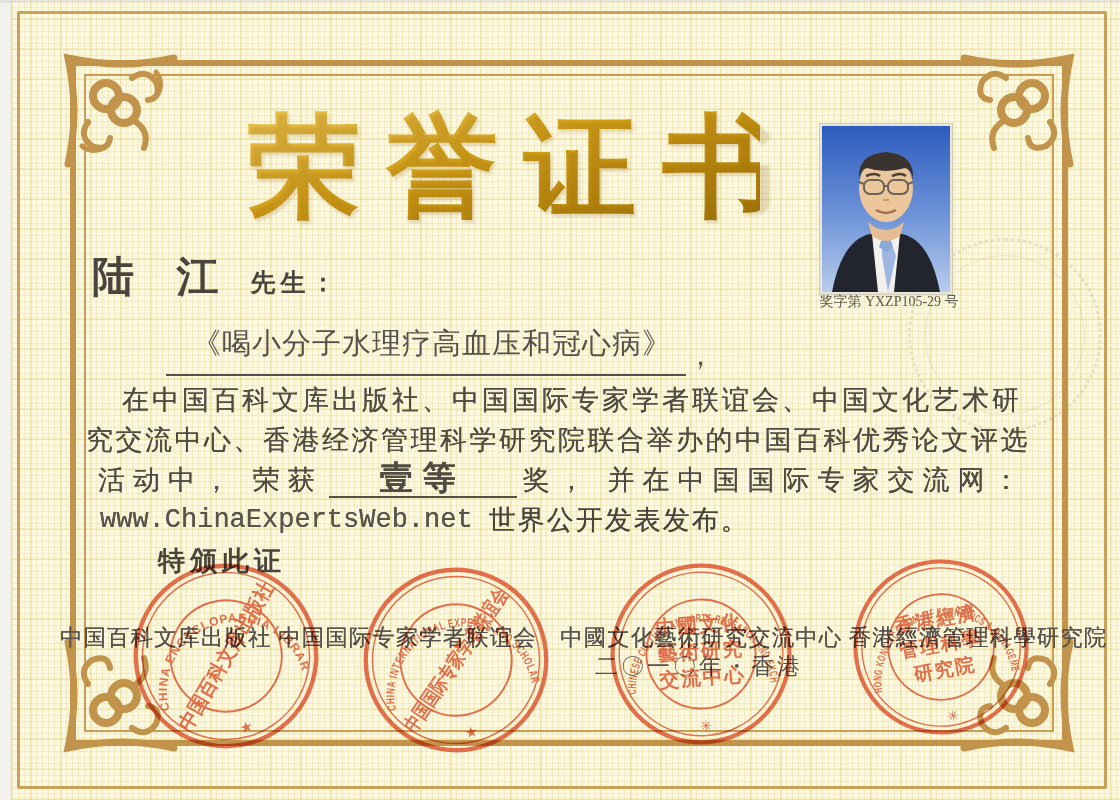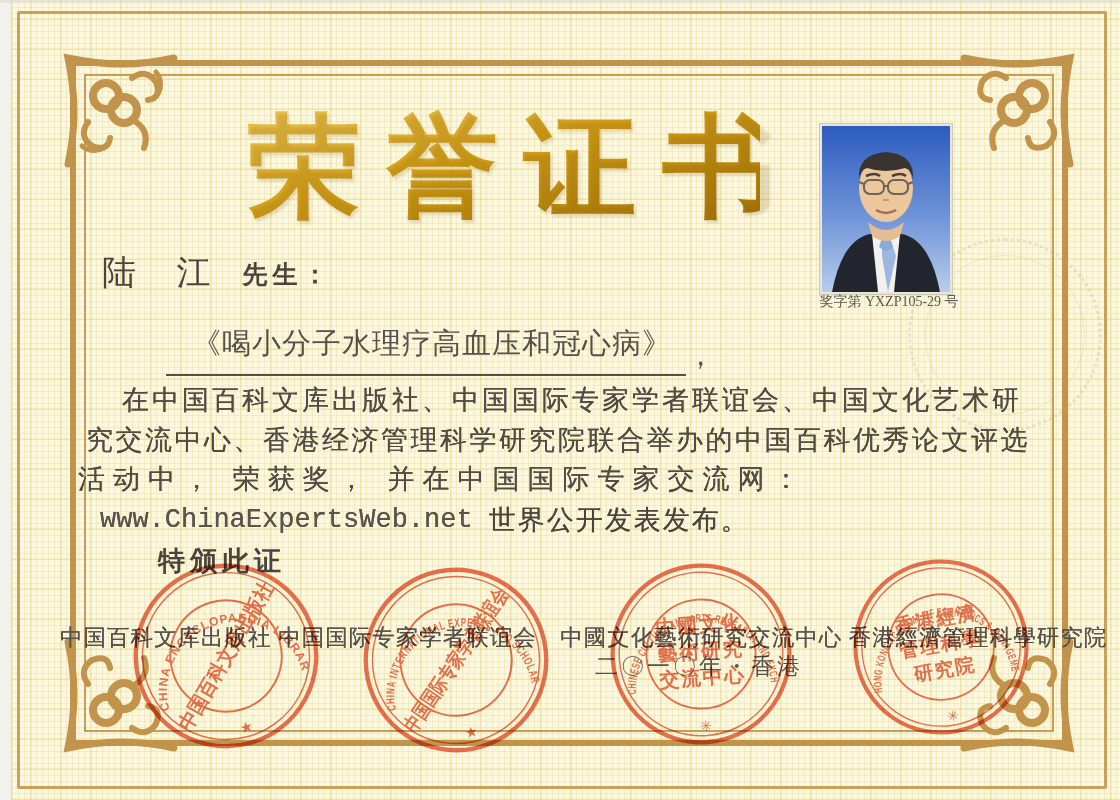--- a/index.html
+++ b/index.html
@@ -41,34 +41,34 @@
   }
 
   .photo{position:absolute;left:820px;top:124px;width:128px;height:166px;
     border:2px solid #e9e5d8;box-shadow:0 0 0 1px #cfc9b8;background:#4a74c8;}
   .photo svg{width:100%;height:100%;display:block;}
   .photo-caption{position:absolute;left:794px;top:293px;width:190px;text-align:center;
     font-size:14px;color:#5c564a;letter-spacing:0px;white-space:nowrap;}
 
   .ink{color:#4f4a40;}
   .name-row{position:absolute;left:92px;top:256px;display:flex;align-items:flex-end;}
-  .name{font-size:34px;font-weight:normal;letter-spacing:16px;color:#4a453c;line-height:1;padding-left:10px;}
+  .name{font-size:42px;font-weight:bold;letter-spacing:16px;color:#4a453c;line-height:1;}
   .honorific{font-size:25px;font-weight:bold;letter-spacing:5px;color:#4a453c;margin-left:16px;line-height:1.15;}
 
   .paper-row{position:absolute;left:158px;top:324px;display:flex;align-items:flex-end;white-space:nowrap;}
   .paper-label{font-size:26px;font-weight:bold;letter-spacing:3px;color:#4a453c;}
   .paper-title{font-size:29px;color:#55504a;border-bottom:2px solid #55504a;
     padding:0 14px 10px 26px;margin-left:8px;letter-spacing:1px;}
   .paper-comma{font-size:29px;color:#55504a;}
 
   .body-line{position:absolute;white-space:nowrap;font-size:27px;color:#514c42;
     text-shadow:0 0 .6px #514c42;}
   .line1{left:122px;top:382px;letter-spacing:3px;}
   .line2{left:86px;top:422px;letter-spacing:2.5px;}
-  .line3{left:78px;top:461px;display:flex;align-items:flex-end;letter-spacing:8px;}
+  .line3{left:98px;top:461px;display:flex;align-items:flex-end;letter-spacing:8px;}
   .award-blank{display:inline-block;width:188px;border-bottom:2px solid #55504a;text-align:center;
     font-size:33px;font-weight:bold;letter-spacing:10px;line-height:1.05;margin:0 6px;}
   .line4{left:100px;top:502px;display:flex;align-items:center;}
   .url{font-family:"Liberation Mono","DejaVu Sans Mono",monospace;font-size:27px;color:#5a554b;letter-spacing:0;}
   .publish{font-size:27px;font-weight:normal;letter-spacing:2px;color:#4a453c;margin-left:16px;}
 
   .issue{position:absolute;left:158px;top:543px;font-size:27px;font-weight:bold;letter-spacing:5px;color:#4a453c;}
 
   .footer-orgs{position:absolute;left:60px;right:60px;top:622px;text-align:center;
     font-size:22.5px;letter-spacing:1px;color:#57524a;white-space:nowrap;z-index:2;
@@ -187,20 +187,21 @@
   <div class="paper-row">
     <span class="paper-title">《喝小分子水理疗高血压和冠心病》</span>
     <span class="paper-comma">，</span>
   </div>
 
   <div class="body-line line1 ink">在中国百科文库出版社、中国国际专家学者联谊会、中国文化艺术研</div>
   <div class="body-line line2 ink">究交流中心、香港经济管理科学研究院联合举办的中国百科优秀论文评选</div>
 
   <div class="body-line line3 ink">
     <span>活动中， 荣获</span>
+    <span class="award-blank">壹等</span>
     <span>奖， 并在中国国际专家交流网：</span>
   </div>
 
   <div class="body-line line4">
     <span class="url">www.ChinaExpertsWeb.net</span>
     <span class="publish">世界公开发表发布。</span>
   </div>
 
   <div class="issue">特颁此证</div>
 

